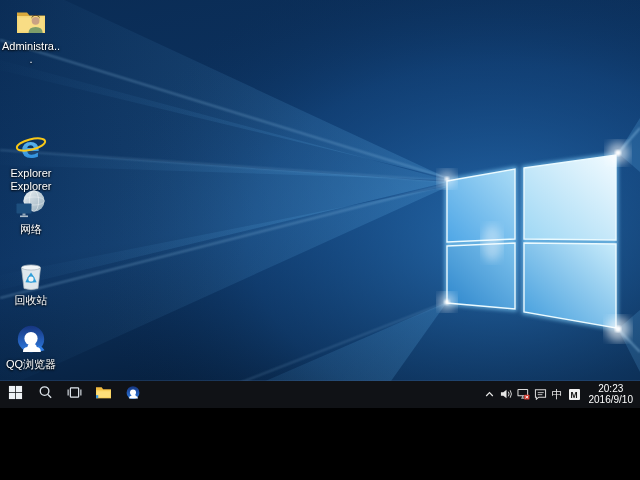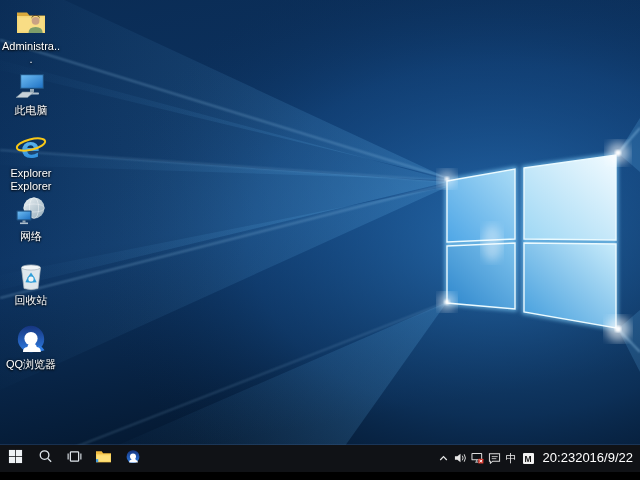--- a/index.html
+++ b/index.html
@@ -1,16 +1,16 @@
 <!DOCTYPE html>
 <html><head>
 <meta charset="utf-8">
 <style>
   html,body{margin:0;padding:0;background:#000;}
-  .stage{position:relative;width:640px;height:472px;overflow:hidden;
+  .stage{position:relative;width:640px;height:408px;overflow:hidden;
          font-family:"Liberation Sans","DejaVu Sans",sans-serif;background:#0f766e;user-select:none;}
   .wallpaper{position:absolute;left:0;top:0;width:640px;height:453px;}
   .wallpaper svg{display:block}
 
   
   .icon-cell{position:absolute;left:0;width:62px;display:flex;flex-direction:column;
              align-items:center;gap:1px;cursor:default;}
   .icon-art{width:34px;height:34px;display:flex;align-items:center;justify-content:center;}
   .icon-label{font-size:11px;line-height:13px;color:#fff;text-align:center;max-width:60px;
               text-shadow:0 1px 2px rgba(0,0,0,.95),0 0 3px rgba(0,0,0,.7);word-break:break-word;}
@@ -18,22 +18,22 @@
   
   .taskbar{position:absolute;left:0;bottom:0;width:640px;height:27px;background:#101216;
            display:flex;align-items:stretch;box-shadow:0 -1px 0 rgba(60,90,130,.35);}
   .tb-btn{width:29px;display:flex;align-items:center;justify-content:center;}
   .tb-btn:first-child{width:31px;}
   .tray{margin-left:auto;display:flex;align-items:center;}
   .tray-ic{width:17px;height:27px;display:flex;align-items:center;justify-content:center;}
   .ime-zhong{color:#ededed;font-size:11px;line-height:11px;}
   .ime-m{width:11px;height:11px;background:#f2f2f2;color:#141414;border-radius:1px;
          font-size:8.5px;font-weight:bold;display:flex;align-items:center;justify-content:center;}
-  .clock{display:flex;flex-direction:row;align-items:center;justify-content:center;
-         color:#fff;font-size:13px;line-height:10.5px;padding:0 7px 0 6px;height:27px;}
+  .clock{display:flex;flex-direction:column;align-items:center;justify-content:center;
+         color:#fff;font-size:10px;line-height:10.5px;padding:0 7px 0 6px;height:27px;}
 </style>
 </head>
 <body>
 
 <div class="stage">
 
   <div class="wallpaper">
     <svg width="640" height="453" viewBox="0 0 640 453">
       <defs>
         <linearGradient id="bgv" x1="0" y1="0" x2="0.25" y2="1">
@@ -133,56 +133,38 @@
         <path d="M3 11 H31 V28 H3z" fill="#f6d776"></path>
         <path d="M4.5 12.5 H29.5 V26.5 H4.5z" fill="#f9e08d" opacity="0.65"></path>
         <path d="M17.3 15 a4.3 4.3 0 0 1 8.6 0 q0-3.4-1.7-4.4 q-2.6-1.7-5.2 0 q-1.7 1-1.7 4.4z" fill="#55422c"></path>
         <circle cx="21.6" cy="15.8" r="3.9" fill="#c9a183"></circle>
         <path d="M14.5 28 q0-6 7.1-6 q7.1 0 7.1 6z" fill="#7f9e6a"></path>
       </svg>
     </span>
     <div class="icon-label">Administra...</div>
   </div>
 
-  <div class="icon-cell" style="top:69px">
-    <span class="icon-art">
-      <svg viewBox="0 0 34 34" width="34" height="34">
-        <defs>
-            <linearGradient id="scr1" x1="0" y1="0" x2="1" y2="1">
-          <stop offset="0" stop-color="#6ebcf2"></stop>
-              <stop offset="1" stop-color="#1f72c4"></stop>
-        </linearGradient>
-          </defs>
-        <rect x="6" y="5" width="24" height="15" rx="1" fill="#1d4f7e"></rect>
-        <rect x="7.2" y="6.2" width="21.6" height="12.6" fill="url(#scr1)"></rect>
-        <rect x="16" y="20" width="4" height="3.4" fill="#8fa5b6"></rect>
-        <rect x="11" y="23.4" width="14" height="2.2" rx="0.8" fill="#aebecb"></rect>
-        <path d="M2 28.5 l6.5-5.5 h11.5 l-6.5 5.5z" fill="#c8d2da" stroke="#7e929f" stroke-width="0.6"></path>
-      </svg>
-    </span>
-    <div class="icon-label">此电脑</div>
-  </div>
 
   <div class="icon-cell" style="top:132px">
     <span class="icon-art">
       <svg viewBox="0 0 34 34" width="34" height="34">
         <defs>
             <linearGradient id="ieg" x1="0" y1="0" x2="0" y2="1">
           <stop offset="0" stop-color="#7acdf8"></stop>
               <stop offset="1" stop-color="#1b7fd4"></stop>
         </linearGradient>
           </defs>
         <text x="16.5" y="26" text-anchor="middle" font-family="'DejaVu Sans',sans-serif" font-size="28" font-weight="bold" fill="url(#ieg)">e</text>
         <ellipse cx="17" cy="12.5" rx="14.5" ry="5.2" fill="none" stroke="#f8c818" stroke-width="2" transform="rotate(-14 17 12.5)"></ellipse>
       </svg>
     </span>
     <div class="icon-label">Explorer Explorer</div>
   </div>
 
-  <div class="icon-cell" style="top:195px">
+  <div class="icon-cell" style="top:188px">
     <span class="icon-art">
       <svg viewBox="0 0 34 34" width="34" height="34">
         <defs>
             <linearGradient id="glb" x1="0" y1="0" x2="1" y2="1">
           <stop offset="0" stop-color="#eef3f5"></stop>
               <stop offset="1" stop-color="#93abba"></stop>
         </linearGradient>
           </defs>
         <circle cx="20" cy="13" r="10.5" fill="url(#glb)"></circle>
         <ellipse cx="20" cy="13" rx="4.6" ry="10.5" fill="none" stroke="#ffffff" stroke-width="0.8" opacity="0.55"></ellipse>
@@ -313,18 +295,18 @@
         </span>
       </div>
       <div class="tray-ic">
         <span class="ime-zhong">中</span>
       </div>
       <div class="tray-ic">
         <span class="ime-m">M</span>
       </div>
       <div class="clock">
         <span>20:23</span>
-        <span>2016/9/22</span>
+        <span>2016/9/10</span>
       </div>
     </div>
   </div>
 
 </div>
 
 </body></html>

